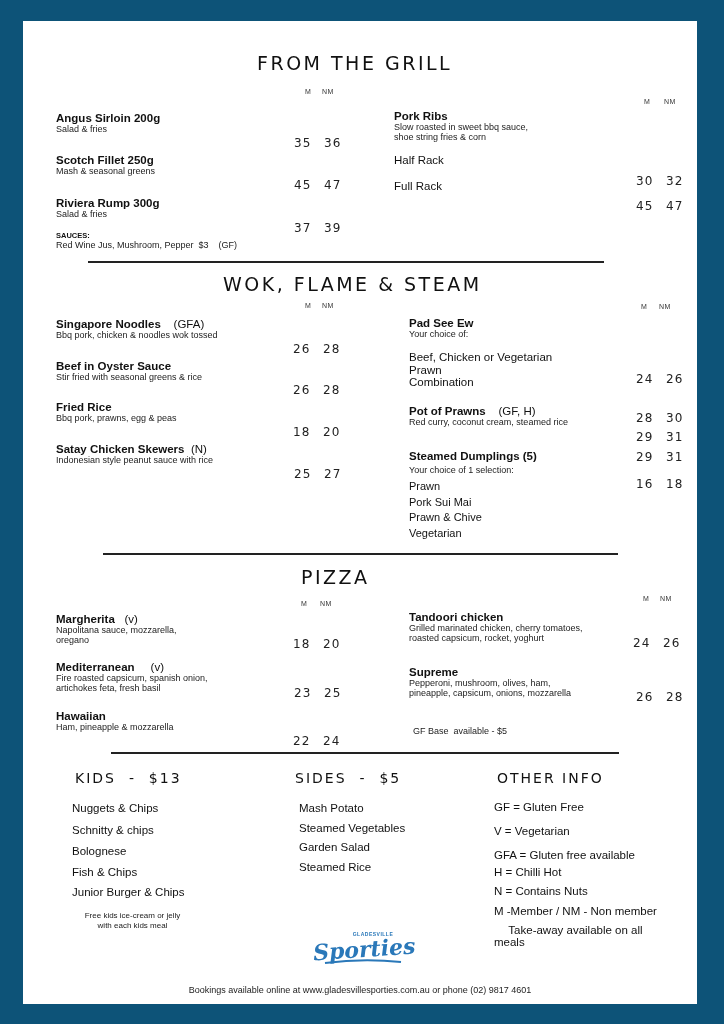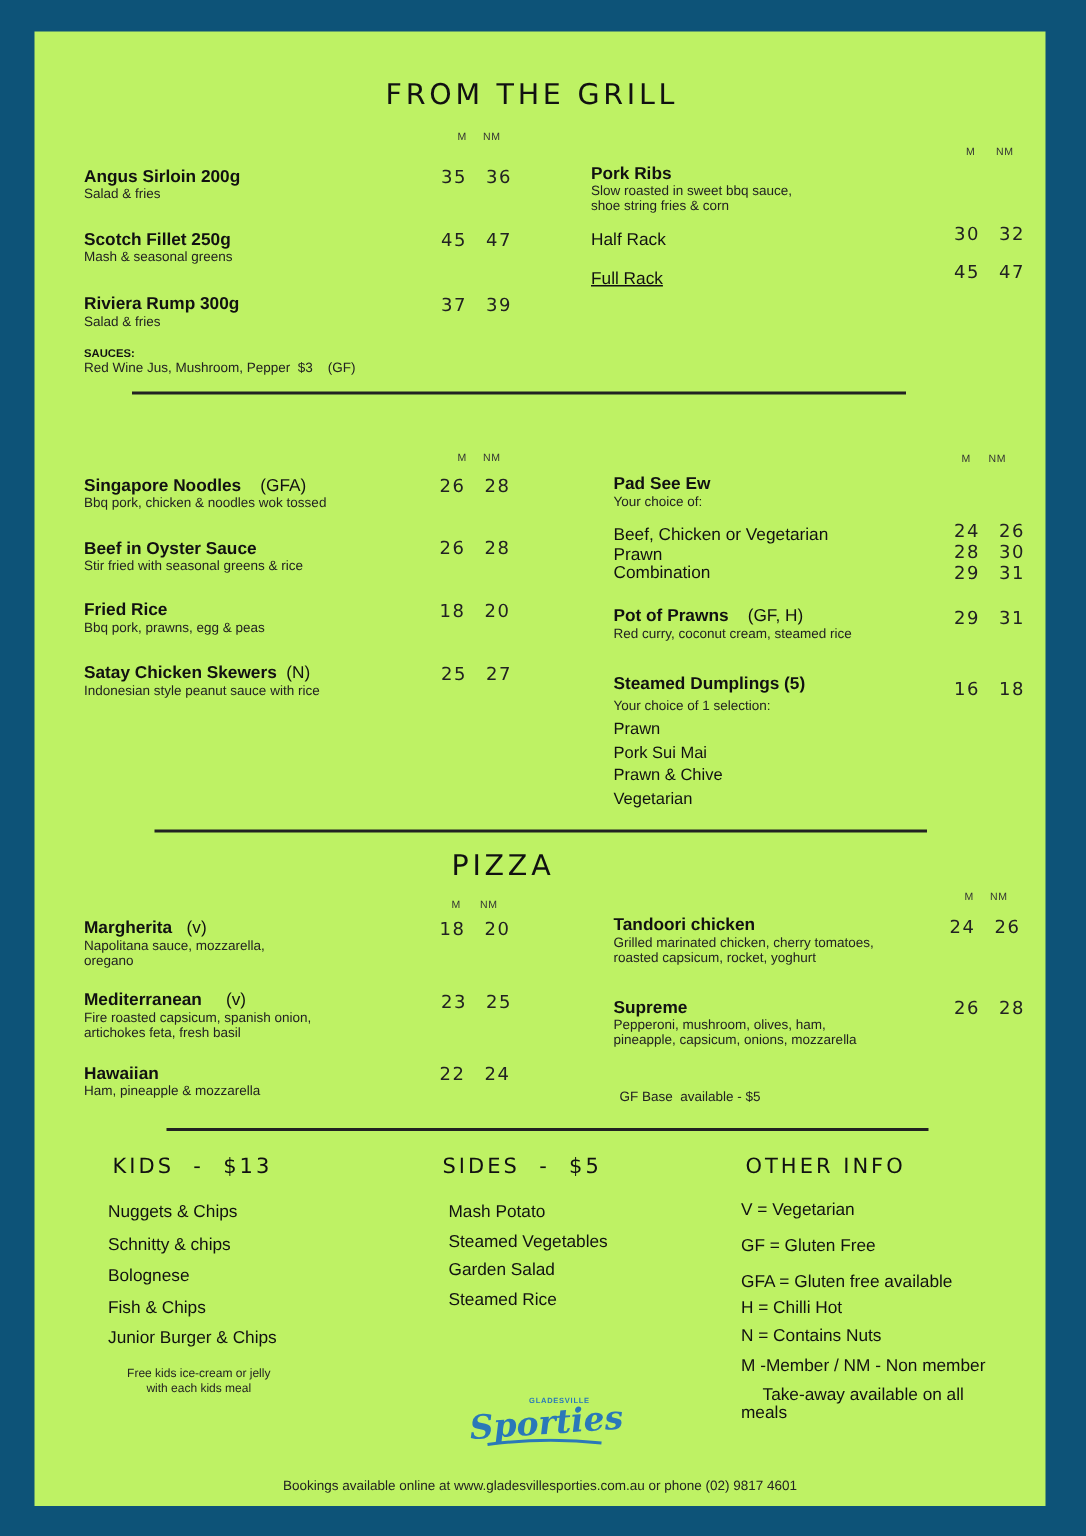--- a/index.html
+++ b/index.html
@@ -1,29 +1,29 @@
 <!DOCTYPE html>
 <html><head>
 <meta charset="utf-8">
 <style>
   html, body { margin:0; padding:0; }
   body { width:724px; height:1024px; background:#0d5378; position:relative; overflow:hidden;
          font-family:"Liberation Sans", sans-serif; color:#1e1e1e; }
-  .page { position:absolute; left:23px; top:21px; width:674px; height:983px; background:#bef264; }
+  .page { position:absolute; left:23px; top:21px; width:674px; height:983px; background:#ffffff; }
   .abs { position:absolute; }
   .heading { font-family:"DejaVu Sans", sans-serif; font-size:19px; letter-spacing:2.5px; color:#111; white-space:nowrap; }
   .sub-heading { font-family:"DejaVu Sans", sans-serif; font-size:14px; letter-spacing:2px; color:#111; white-space:nowrap; }
   .rule { position:absolute; height:2px; background:#222; }
   .colhdr { font-size:7px; color:#333; letter-spacing:0.5px; white-space:nowrap; }
   .colhdr span { display:inline-block; }
   .name { font-weight:bold; font-size:11.5px; color:#111; white-space:nowrap; }
   .tag { font-weight:normal; font-size:11.5px; }
   .desc { font-size:9px; color:#222; line-height:10px; white-space:nowrap; }
   .opt { font-size:11.5px; color:#111; line-height:12.5px; white-space:nowrap; }
-  .price { font-family:"DejaVu Sans", sans-serif; font-size:12px; color:#222; letter-spacing:1px; white-space:nowrap; }
+  .price { font-family:"DejaVu Sans", sans-serif; font-size:12px; color:#222; letter-spacing:1px; white-space:nowrap;margin-top:25px; }
   .price span { display:inline-block; width:30px; }
   .list-item { font-size:11.5px; color:#111; white-space:nowrap; }
   .note { font-size:8px; color:#222; text-align:center; line-height:9.5px; }
   .logo { font-family:"DejaVu Serif", serif; font-style:italic; font-weight:bold; color:#2a78b9; }
   .footer { font-size:9px; color:#222; white-space:nowrap; }
 </style>
 </head>
 <body>
 
 <div class="page">
@@ -61,25 +61,26 @@
     <span style="width:20px">M</span><span>NM</span>
   </div>
 
   <div class="abs" style="left:371px; top:89px;">
     <div class="name">Pork Ribs</div>
     <div class="desc">Slow roasted in sweet bbq sauce,</div>
     <div class="desc">shoe string fries &amp; corn</div>
   </div>
   <div class="abs opt" style="left:371px; top:133px;">Half Rack</div>
   <div class="abs price" style="left:613px; top:128px;"><span>30</span><span>32</span></div>
-  <div class="abs opt" style="left:371px; top:159px;text-decoration:underline;">Full Rack</div>
+  <div class="abs opt" style="left:371px; top:159px;">Full Rack</div>
   <div class="abs price" style="left:613px; top:153px;"><span>45</span><span>47</span></div>
 
   <div class="rule" style="left:65px; top:240px; width:516px;"></div>
 
+  <div class="abs heading" style="left:200px; top:252px;">WOK, FLAME &amp; STEAM</div>
 
   <div class="abs colhdr" style="left:282px; top:281px;">
     <span style="width:17px">M</span><span>NM</span>
   </div>
 
   <div class="abs" style="left:33px; top:297px;">
     <div class="name"><span>Singapore Noodles</span>&nbsp;&nbsp;&nbsp;&nbsp;<span class="tag">(GFA)</span></div>
     <div class="desc">Bbq pork, chicken &amp; noodles wok tossed</div>
   </div>
   <div class="abs price" style="left:270px; top:296px;"><span>26</span><span>28</span></div>
@@ -203,22 +204,22 @@
   <div class="abs sub-heading" style="left:272px; top:749px; white-space:pre;">SIDES  -  $5</div>
   <div class="abs" style="left:276px; top:781px;">
     <div class="list-item" style="height:19.5px;">Mash Potato</div>
     <div class="list-item" style="height:19.5px;">Steamed Vegetables</div>
     <div class="list-item" style="height:19.5px;">Garden Salad</div>
     <div class="list-item" style="height:19.5px;">Steamed Rice</div>
   </div>
 
   <div class="abs sub-heading" style="left:474px; top:749px;text-align:right;">OTHER INFO</div>
   <div class="abs" style="left:471px; top:780px;">
+    <div class="list-item" style="height:24px;">GF = Gluten Free</div>
     <div class="list-item" style="height:24px;">V = Vegetarian</div>
-    <div class="list-item" style="height:24px;">GF = Gluten Free</div>
     <div class="list-item" style="height:17px;">GFA = Gluten free available</div>
     <div class="list-item" style="height:19px;">H = Chilli Hot</div>
     <div class="list-item" style="height:20px;">N = Contains Nuts</div>
     <div class="list-item" style="height:19px;">M -Member / NM - Non member</div>
     <div class="list-item" style="line-height:12px;text-align:center;">Take-away available on all</div>
     <div class="list-item" style="line-height:12px;">meals</div>
   </div>
 
   <div class="abs" style="left:290px; top:910px; width:100px; text-align:center;">
     <div style="font-size:5px; letter-spacing:0.5px; color:#2a78b9; font-weight:bold; margin-left:20px;">GLADESVILLE</div>

